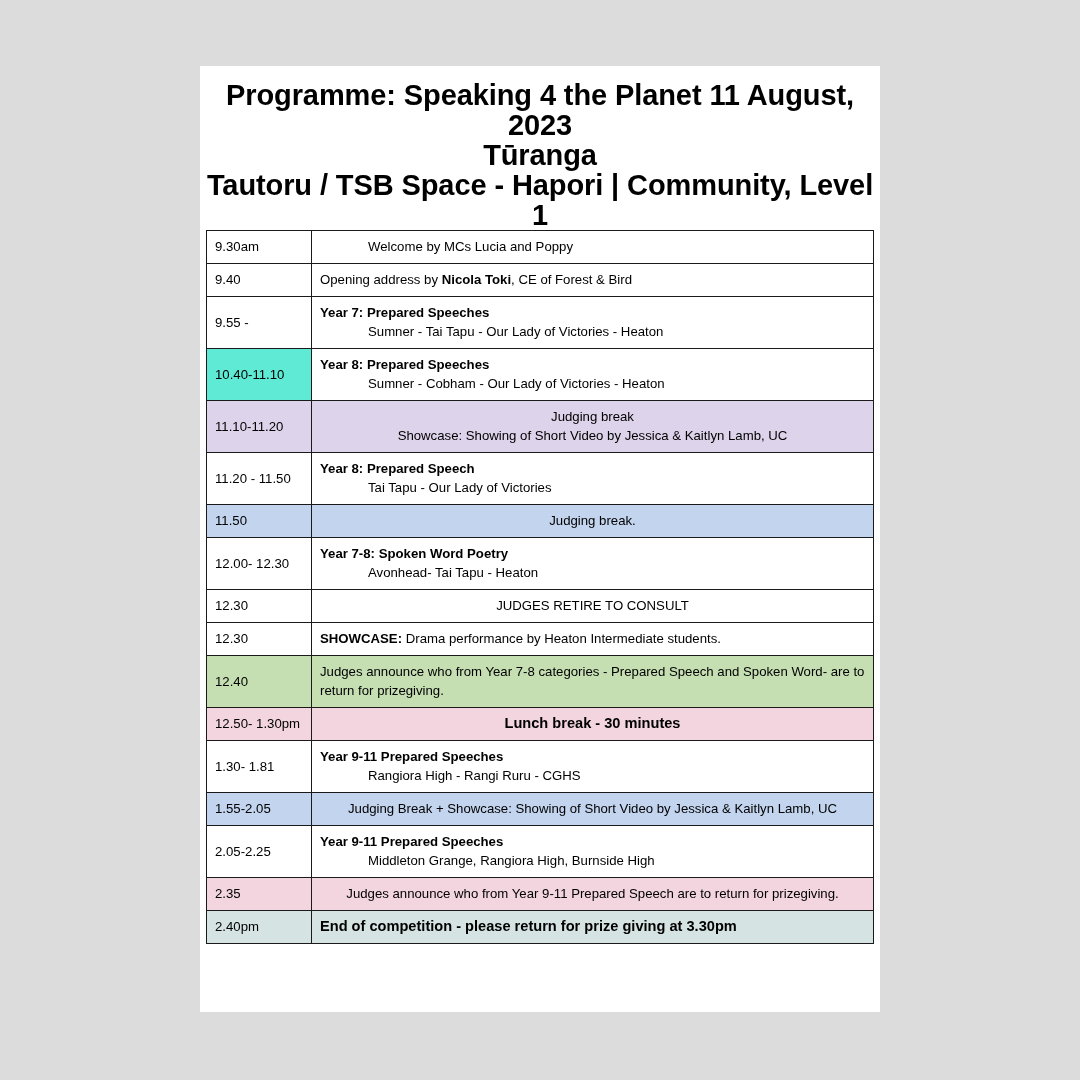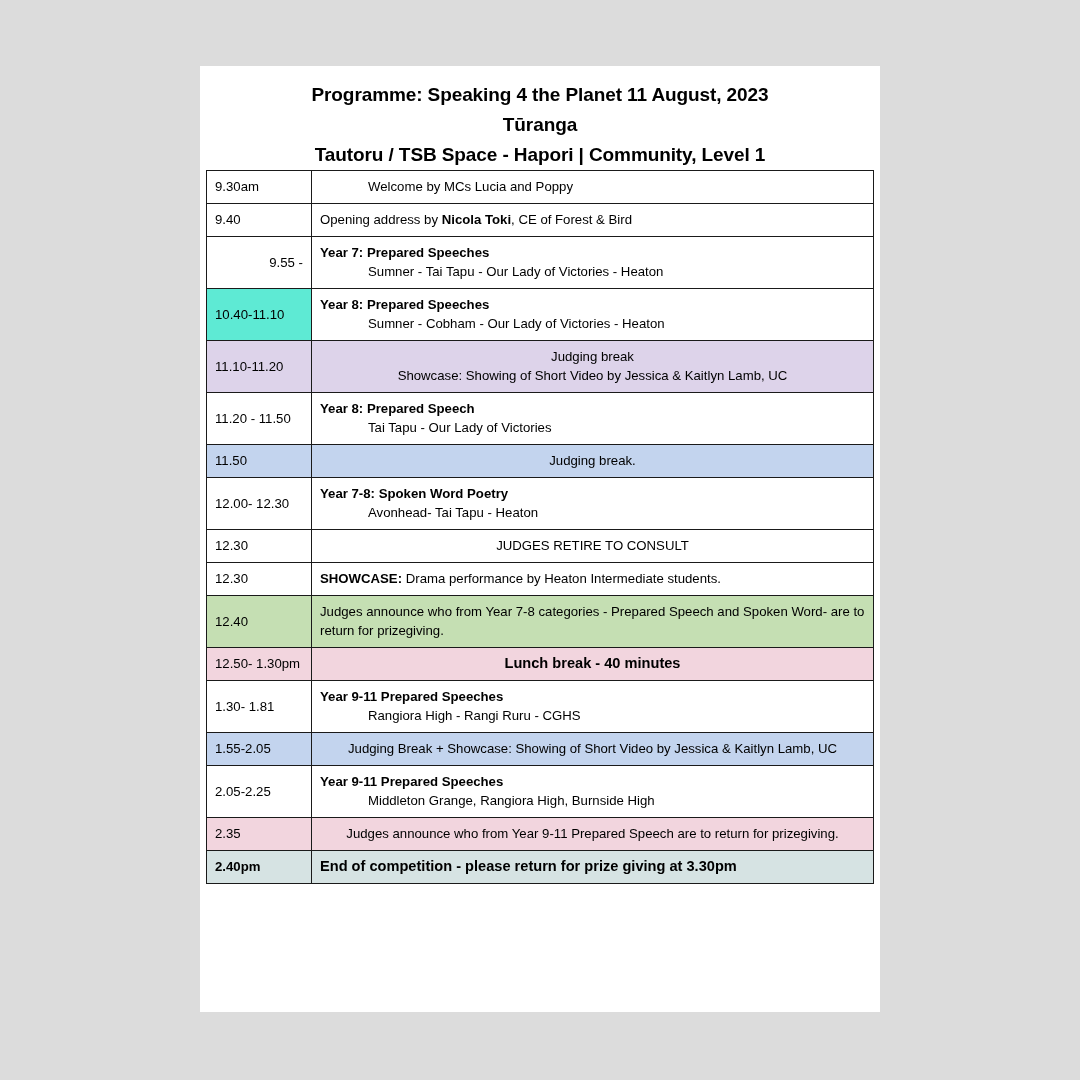--- a/index.html
+++ b/index.html
@@ -20,21 +20,21 @@
     width: 680px;
     height: 946px;
     background: #ffffff;
     box-sizing: border-box;
   }
   .titles {
     padding-top: 14px;
     text-align: center;
   }
   .title-line {
-    font-size: 19px;
+    font-size: 29px;
     font-weight: 600;
     color: #000000;
     line-height: 30px;
     letter-spacing: -0.1px;
   }
   .subtitle {
     text-align: center;
     font-size: 13.5px;
     color: #000000;
     margin-top: 17px;
@@ -91,21 +91,21 @@
             <div class="sub-line">Welcome by MCs Lucia and Poppy</div>
           </td>
         </tr>
         <tr>
           <td class="time-cell" style="background: rgb(255, 255, 255);">9.40</td>
           <td class="desc-cell al-left" style="background: rgb(255, 255, 255); margin-top: 13px;">
             <div><span>Opening address by </span><span style="font-weight: bold;">Nicola Toki</span><span>, CE of Forest &amp; Bird</span></div>
           </td>
         </tr>
         <tr>
-          <td class="time-cell" style="background: rgb(255, 255, 255); text-align: right;">9.55 -</td>
+          <td class="time-cell" style="background: rgb(255, 255, 255);">9.55 -</td>
           <td class="desc-cell al-left" style="background: rgb(255, 255, 255);">
             <div class="bold">Year 7: Prepared Speeches</div>
             <div class="sub-line">Sumner - Tai Tapu - Our Lady of Victories - Heaton</div>
           </td>
         </tr>
         <tr>
           <td class="time-cell" style="background: #5eead4;">10.40-11.10</td>
           <td class="desc-cell al-left" style="background: rgb(255, 255, 255);">
             <div class="bold">Year 8: Prepared Speeches</div>
             <div class="sub-line">Sumner - Cobham - Our Lady of Victories - Heaton</div>
@@ -152,21 +152,21 @@
         </tr>
         <tr>
           <td class="time-cell" style="background: rgb(197, 223, 179);">12.40</td>
           <td class="desc-cell al-left" style="background: rgb(197, 223, 179);">
             <div>Judges announce who from Year 7-8 categories - Prepared Speech and Spoken Word- are to return for prizegiving.</div>
           </td>
         </tr>
         <tr>
           <td class="time-cell" style="background: rgb(242, 213, 222);">12.50- 1.30pm</td>
           <td class="desc-cell al-center" style="background: rgb(242, 213, 222);">
-            <div class="big-bold">Lunch break - 40 minutes</div>
+            <div class="big-bold">Lunch break - 30 minutes</div>
           </td>
         </tr>
         <tr>
           <td class="time-cell" style="background: rgb(255, 255, 255);">1.30- 1.81</td>
           <td class="desc-cell al-left" style="background: rgb(255, 255, 255);">
             <div class="bold">Year 9-11 Prepared Speeches</div>
             <div class="sub-line">Rangiora High - Rangi Ruru - CGHS</div>
           </td>
         </tr>
         <tr>
@@ -182,21 +182,21 @@
             <div class="sub-line">Middleton Grange, Rangiora High, Burnside High</div>
           </td>
         </tr>
         <tr>
           <td class="time-cell" style="background: rgb(242, 213, 222);">2.35</td>
           <td class="desc-cell al-center" style="background: rgb(242, 213, 222);">
             <div>Judges announce who from Year 9-11 Prepared Speech are to return for prizegiving.</div>
           </td>
         </tr>
         <tr>
-          <td class="time-cell" style="background: rgb(214, 227, 227); font-weight: bold;">2.40pm</td>
+          <td class="time-cell" style="background: rgb(214, 227, 227);">2.40pm</td>
           <td class="desc-cell al-left" style="background: rgb(214, 227, 227);">
             <div class="big-bold">End of competition - please return for prize giving at 3.30pm</div>
           </td>
         </tr>
       </tbody>
   </table>
 
 </div>
 
 </body></html>

